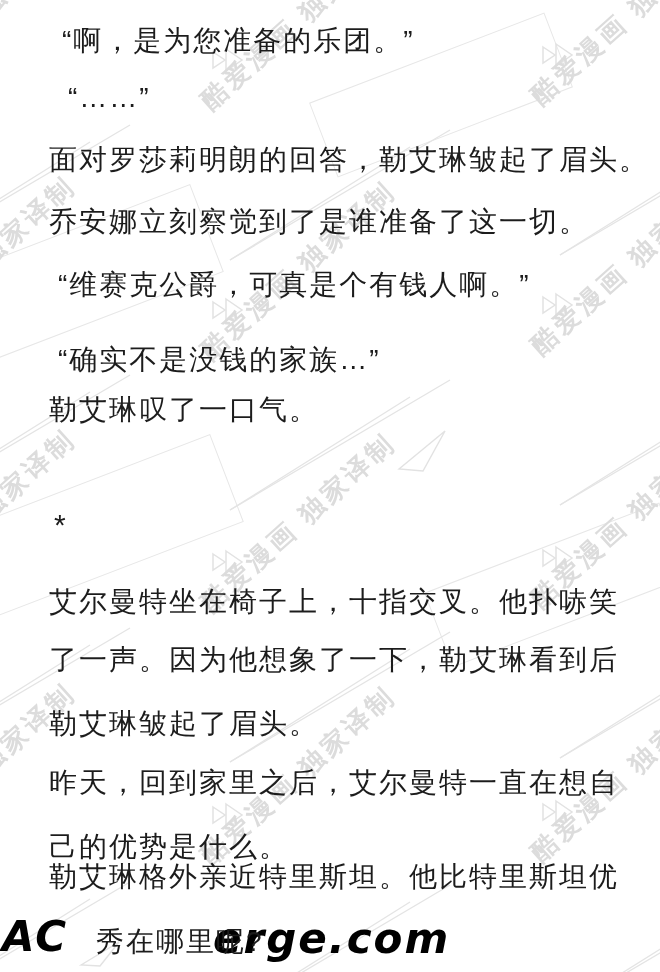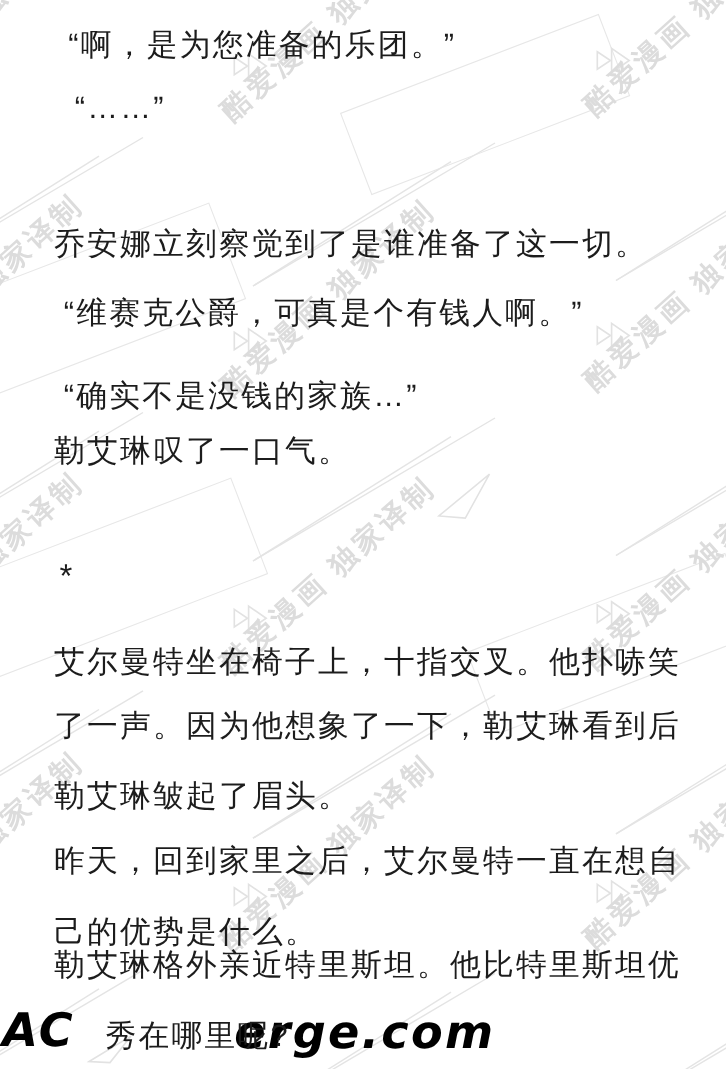--- a/index.html
+++ b/index.html
@@ -213,20 +213,21 @@
     </div>
   </div>
 
   <div class="tan-wm">
     <span style="left:2px;top:916px;">AC</span>
     <span style="left:213px;top:918px;">erge.com</span>
   </div>
 
   <div class="line" style="left:62px;top:25px;">“啊，是为您准备的乐团。”</div>
   <div class="line" style="left:68px;top:82px;">“……”</div>
+  <div class="line" style="left:49px;top:144px;">面对罗莎莉明朗的回答，勒艾琳皱起了眉头。</div>
   <div class="line" style="left:49px;top:206px;">乔安娜立刻察觉到了是谁准备了这一切。</div>
   <div class="line" style="left:58px;top:269px;">“维赛克公爵，可真是个有钱人啊。”</div>
   <div class="line" style="left:58px;top:344px;">“确实不是没钱的家族…”</div>
   <div class="line" style="left:49px;top:394px;">勒艾琳叹了一口气。</div>
   <div class="line star" style="left:54px;top:508px;">*</div>
   <div class="line" style="left:49px;top:586px;">艾尔曼特坐在椅子上，十指交叉。他扑哧笑</div>
   <div class="line" style="left:49px;top:644px;">了一声。因为他想象了一下，勒艾琳看到后</div>
   <div class="line" style="left:49px;top:708px;">勒艾琳皱起了眉头。</div>
   <div class="line" style="left:49px;top:767px;">昨天，回到家里之后，艾尔曼特一直在想自</div>
   <div class="line" style="left:49px;top:831px;">己的优势是什么。</div>

